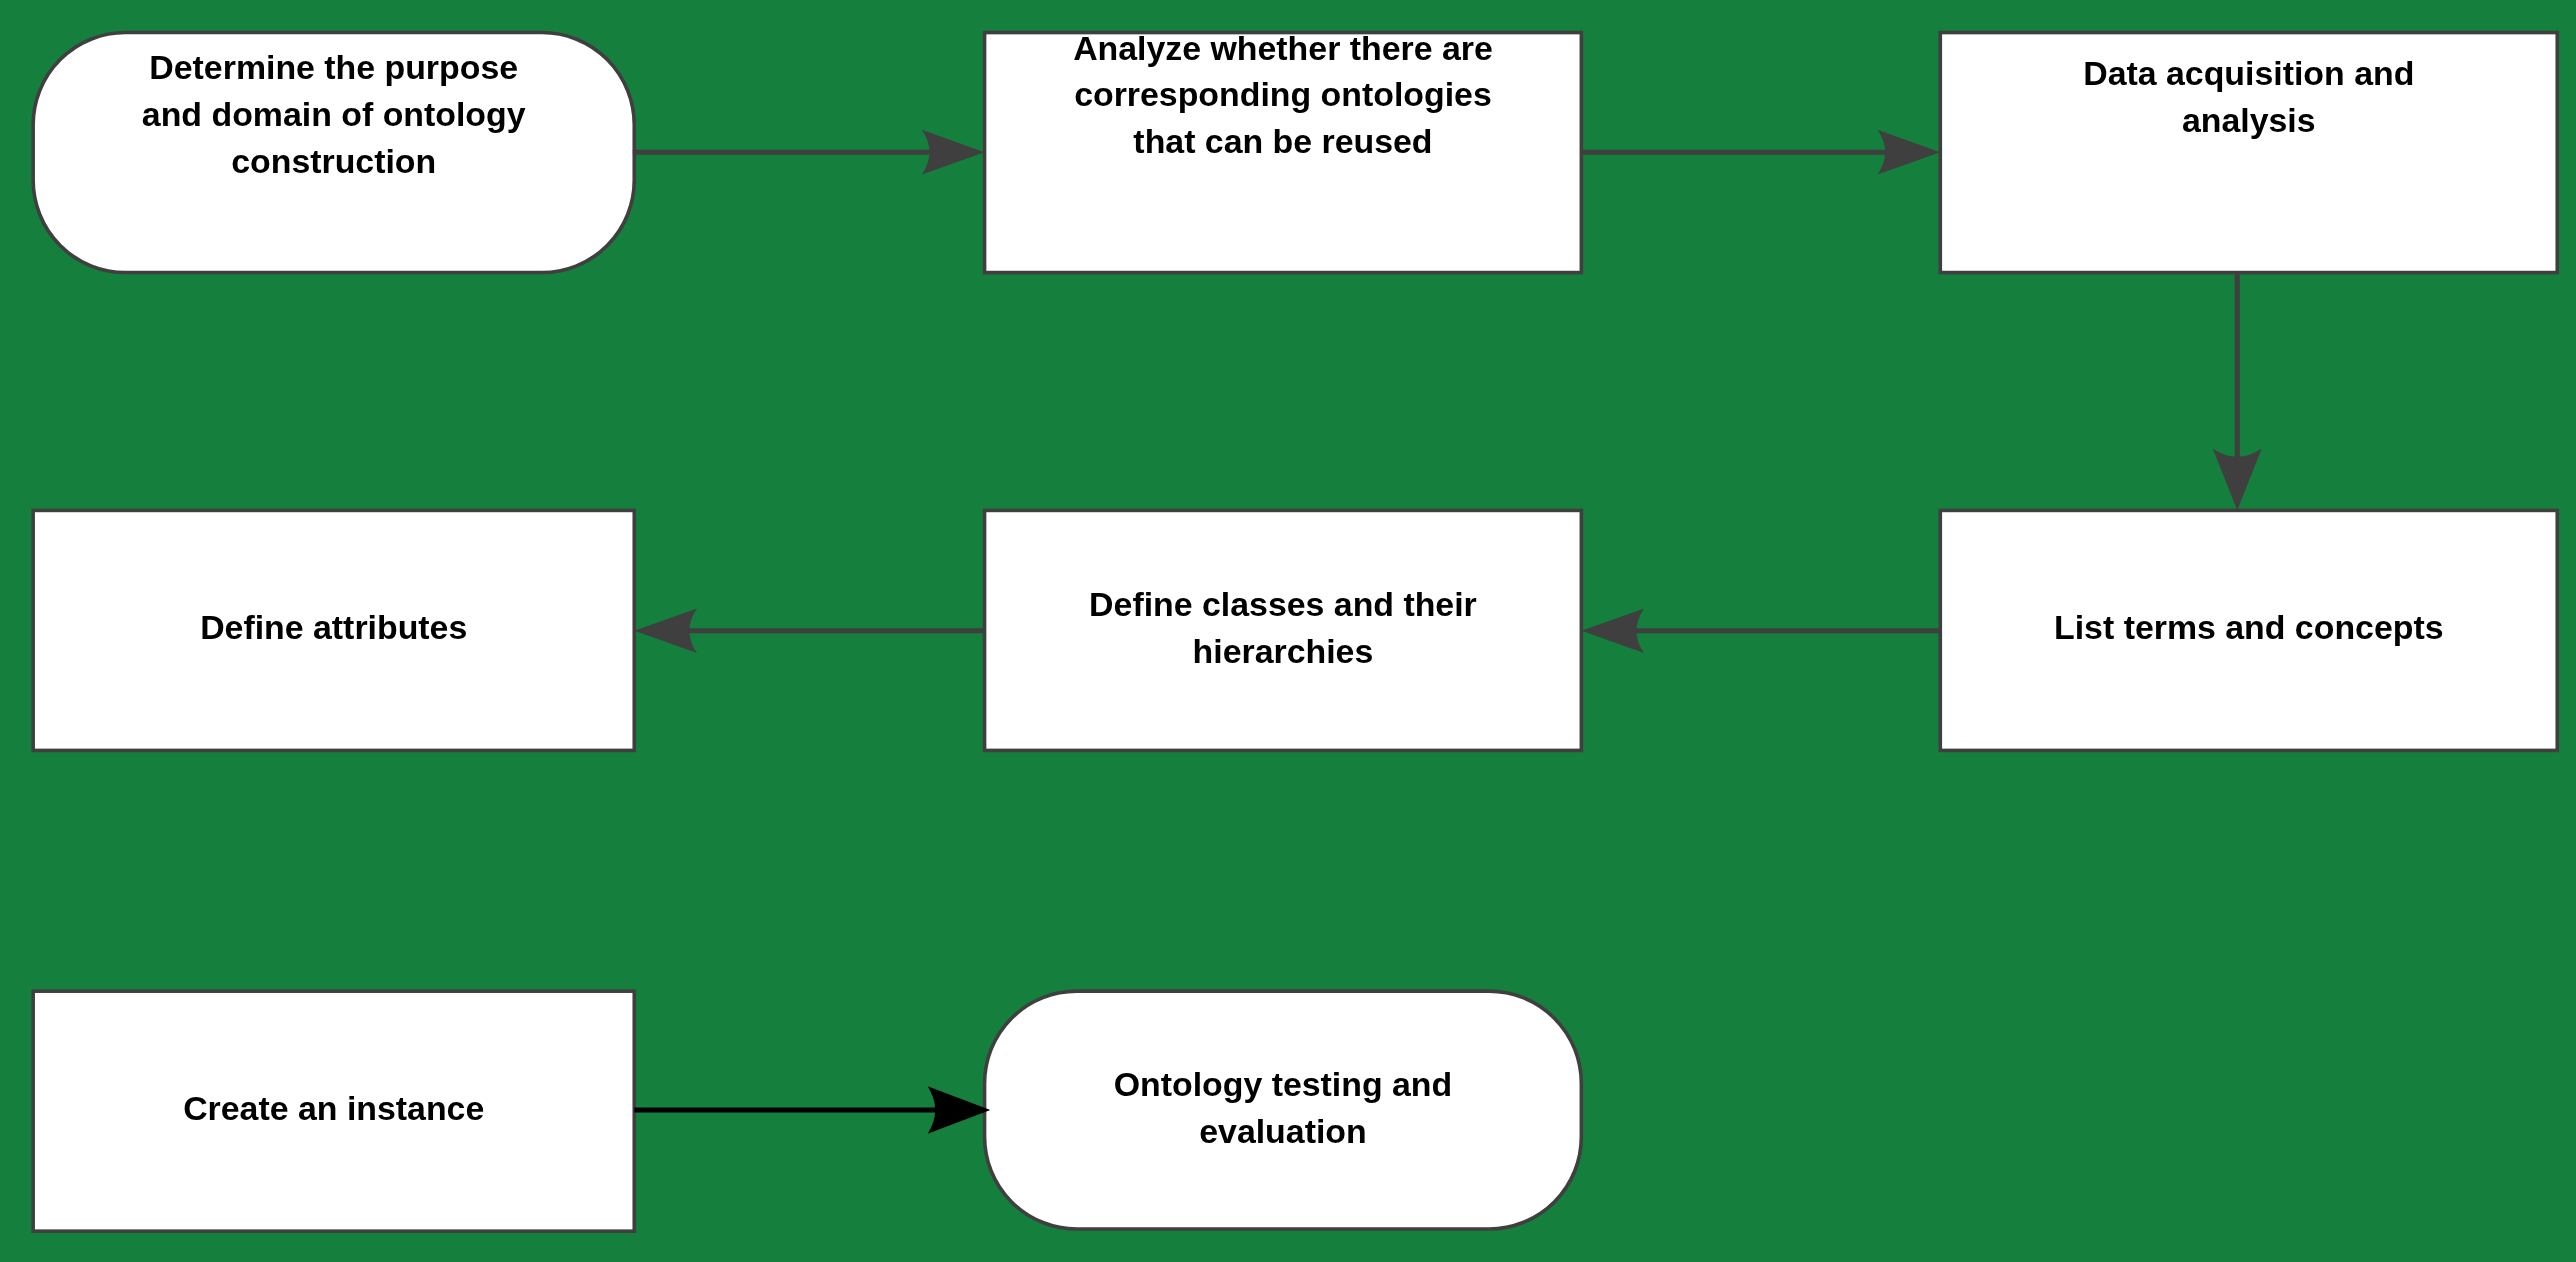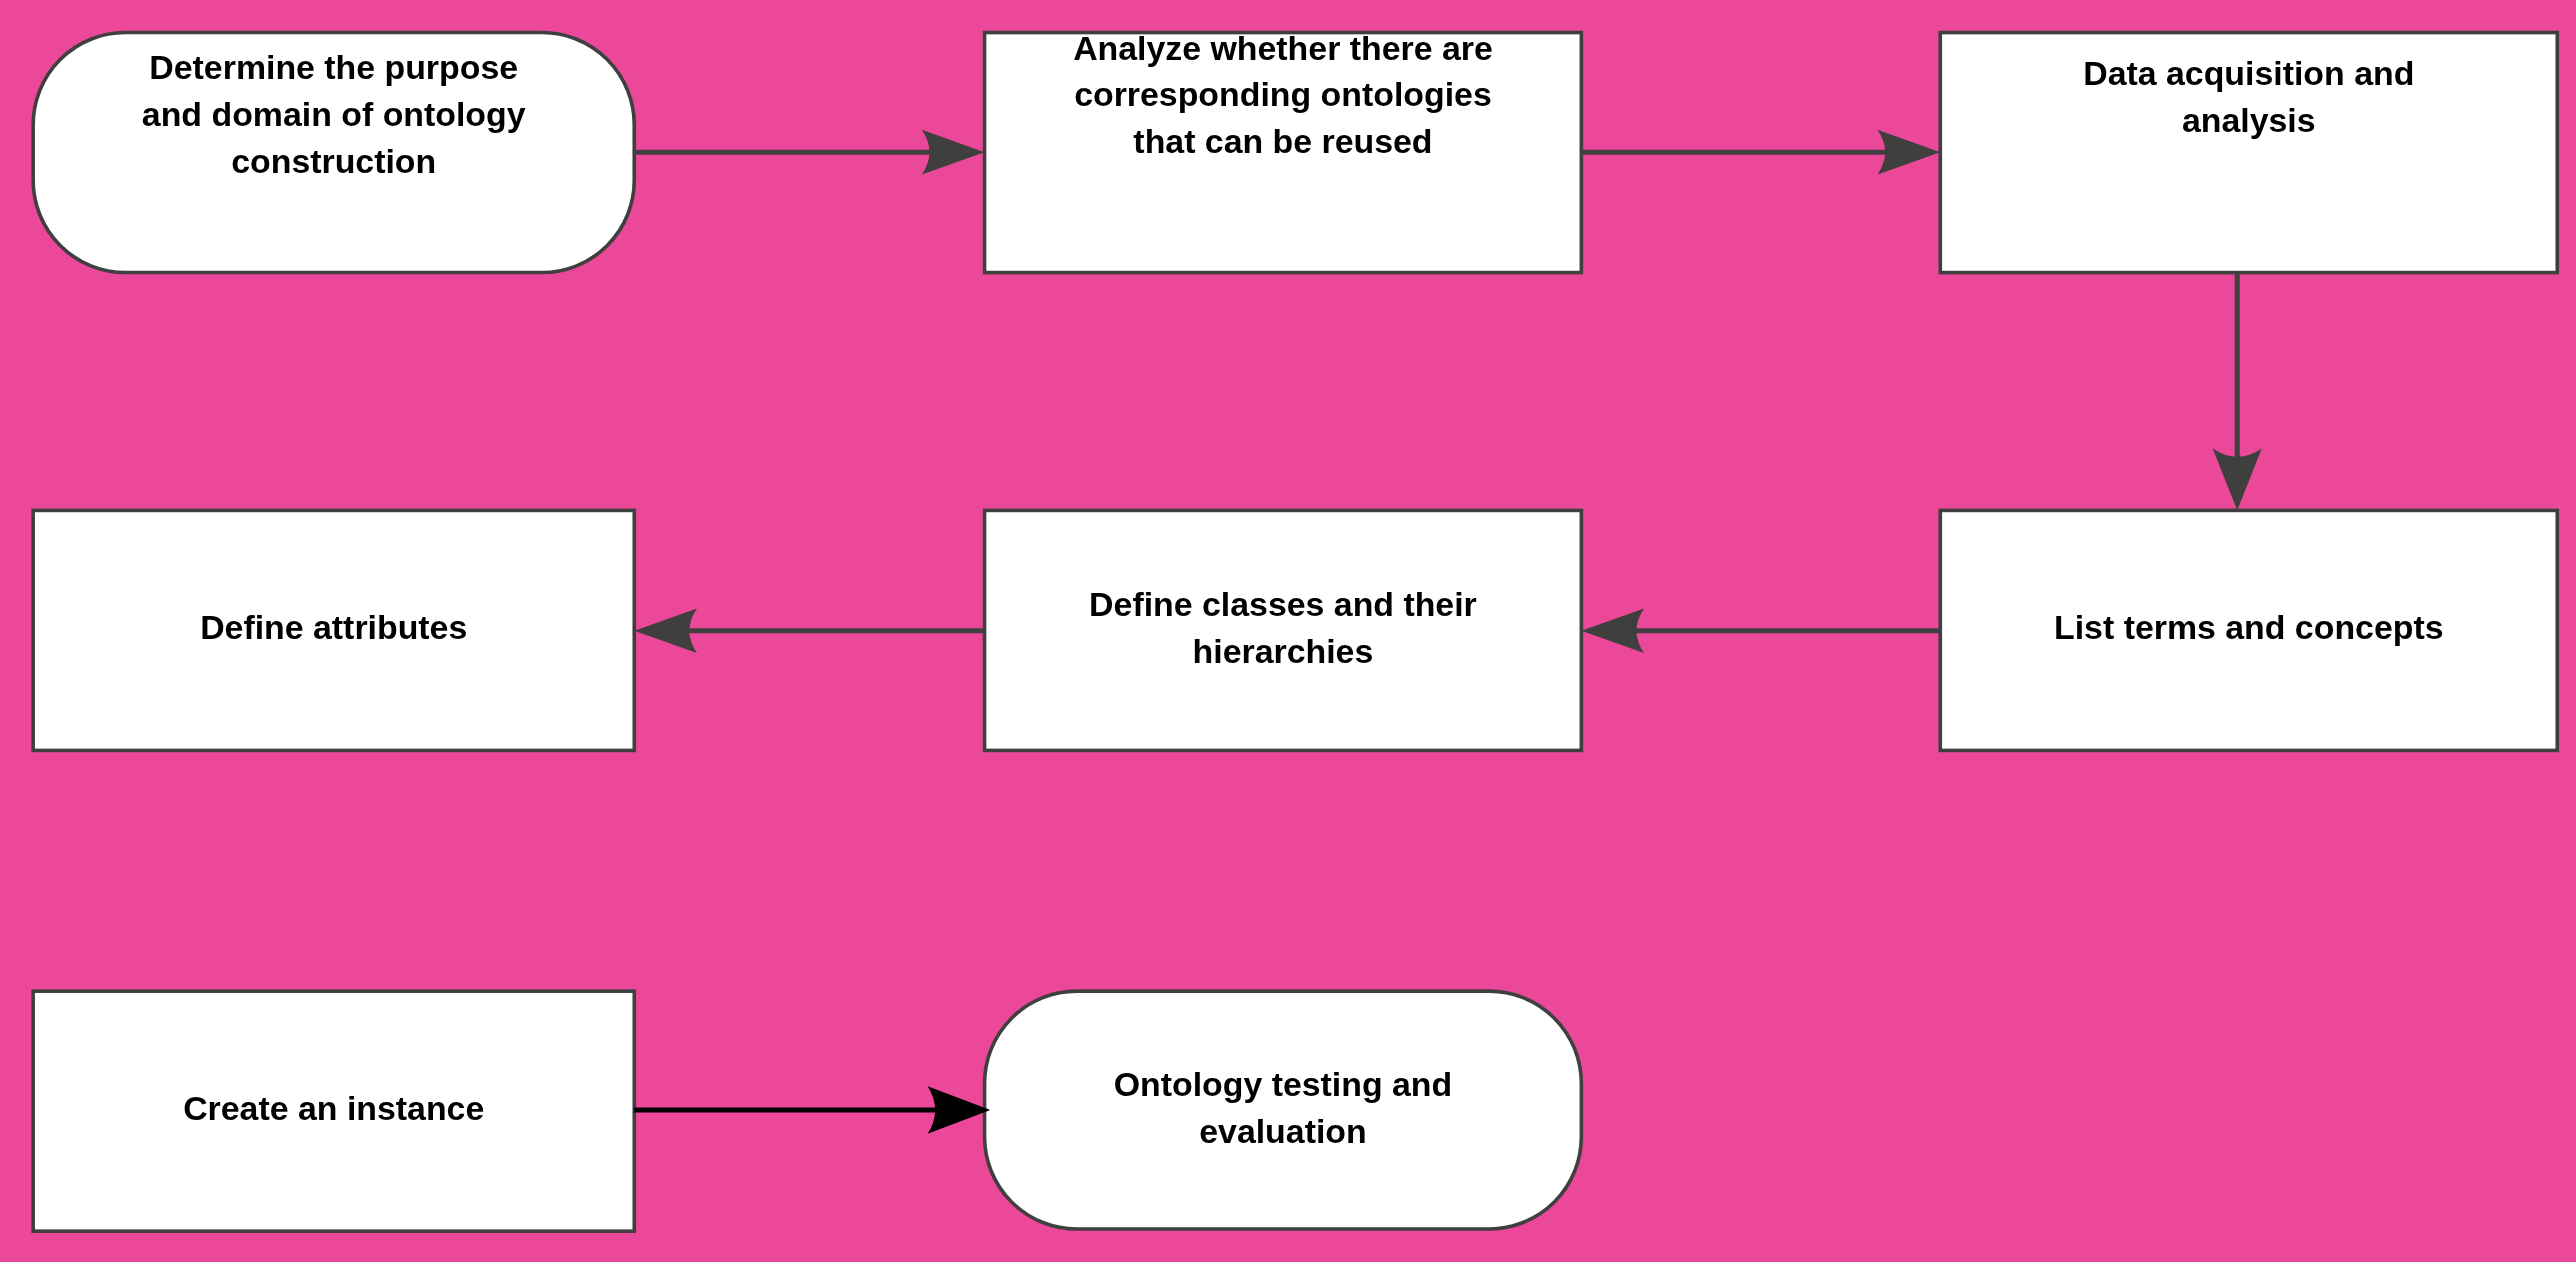--- a/index.html
+++ b/index.html
@@ -10,21 +10,21 @@
   body {
     width: 2576px;
     height: 1263px;
     font-family: "Liberation Sans", sans-serif;
     overflow: hidden;
   }
   #flowchart-root {
     position: relative;
     width: 2576px;
     height: 1263px;
-    background: #ec4899;
+    background: #15803d;
   }
   svg.diagram {
     display: block;
     width: 2576px;
     height: 1263px;
   }
   .node-shape {
     fill: #ffffff;
   }
   .node-label {

